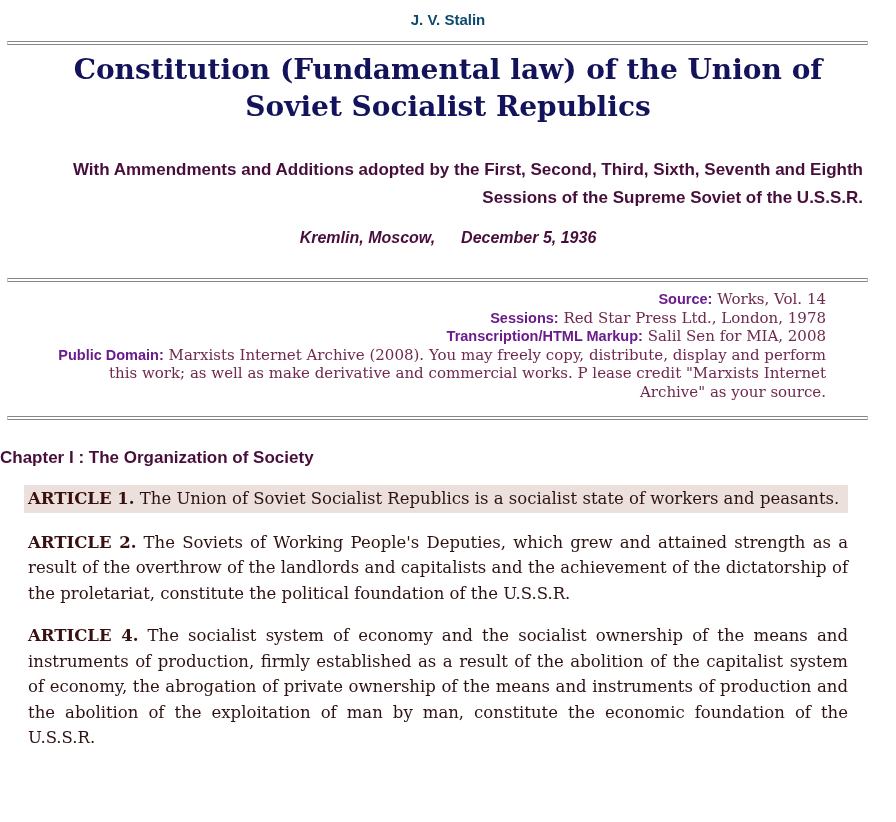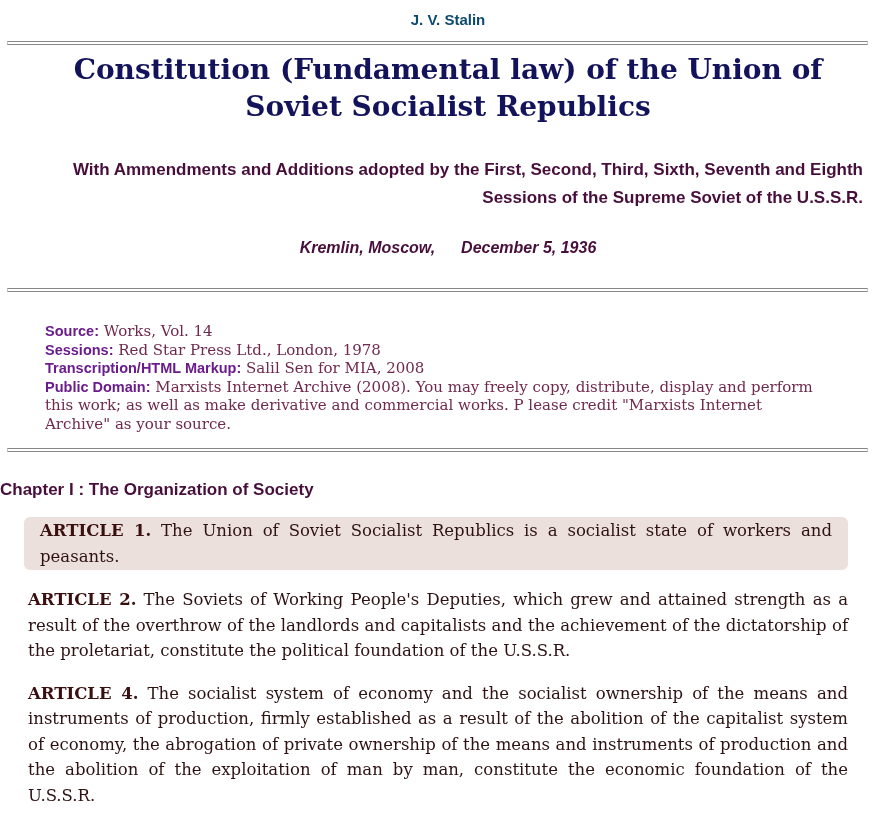--- a/index.html
+++ b/index.html
@@ -49,37 +49,38 @@
     max-width: 830px;
     text-align: right;
     font-family: "Liberation Sans", sans-serif;
     font-weight: bold;
     font-size: 17px;
     line-height: 28px;
     color: #470e3b;
   }
 
   .dateline {
-    margin-top: 27px;
+    margin-top: 17px;
     text-align: center;
     font-family: "Liberation Sans", sans-serif;
     font-weight: bold;
     font-style: italic;
     font-size: 16px;
     color: #470e3b;
   }
   .dateline .date { margin-left: 26px; }
 
   .info {
-    margin-top: 30px;
+    margin-top: 8px;
     padding-left: 45px;
     padding-right: 70px;
     font-size: 15px;
     line-height: 18.5px;
     color: #70294e;
+    text-align: right;
   }
   .info-label {
     font-family: "Liberation Sans", sans-serif;
     font-weight: bold;
     font-size: 14.5px;
     color: #6b1c8c;
   }
   .info-value { font-family: "DejaVu Serif", serif; }
   .info-row { margin: 0; }
 
@@ -99,23 +100,22 @@
   p.article {
     margin: 17px 0;
     text-align: justify;
     font-size: 16.5px;
     line-height: 25.5px;
     color: #2e1212;
   }
   p.article b { color: #3a0f0f; }
   p.article.highlight {
     background: #ece0dc;
-    padding: 1px 16px;
+    padding: 1px 4px;
     margin-left: -4px;
-    border-radius: 6px;
   }
 </style>
 </head>
 <body>
 
 <div class="page">
 
   <div class="author">J. V. Stalin</div>
 
   <div class="rule rule-1"></div>

